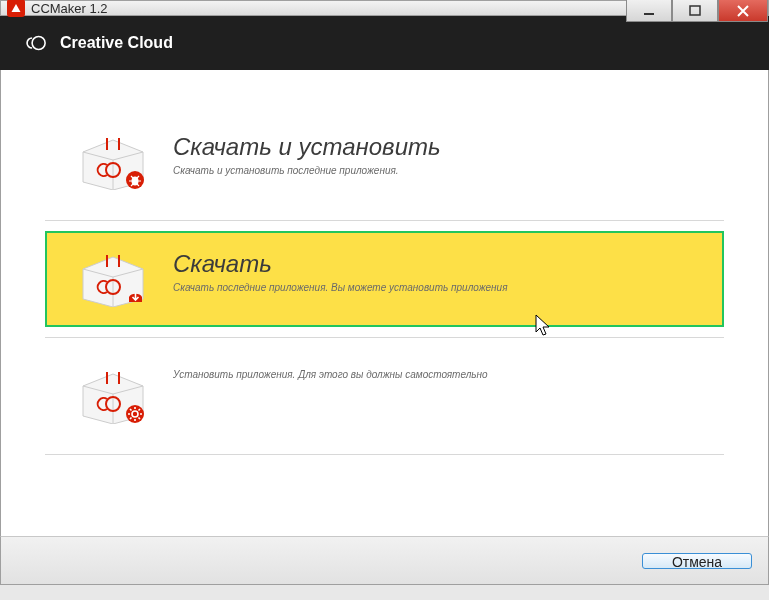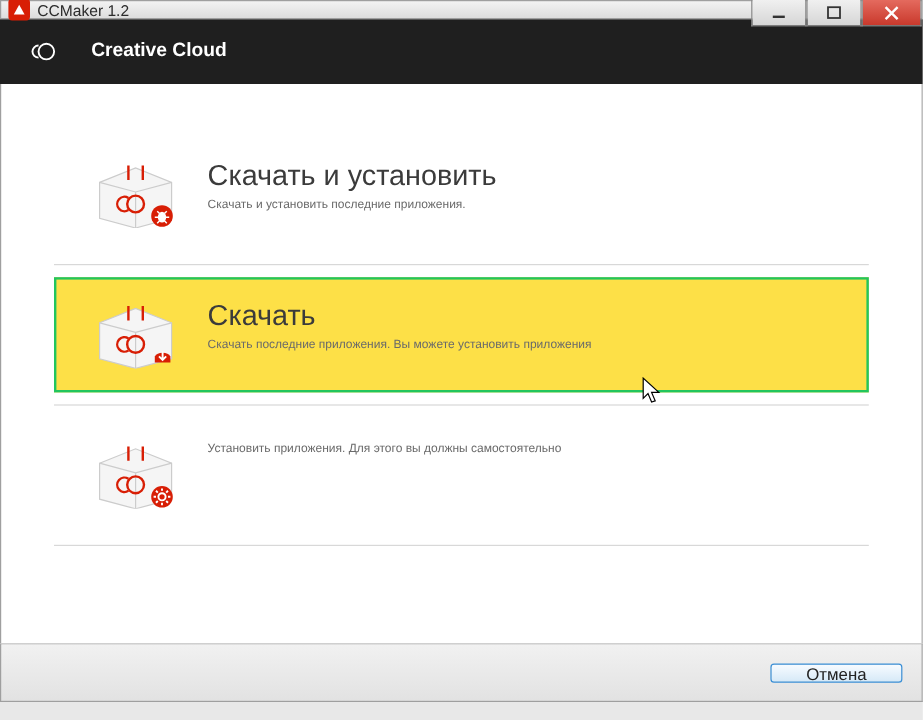--- a/index.html
+++ b/index.html
@@ -39,21 +39,21 @@
   }
   .win-btn.close { background: linear-gradient(#e46a5e, #c9392c); width: 50px; }
   .win-btn svg { display: block; }
 
   
   .app-header {
     height: 54px;
     background: #1f1f1f;
     display: flex; align-items: center;
     padding-left: 22px;
-    gap: 28px;
+    gap: 12px;
   }
   .cc-logo { width: 26px; height: 26px; }
   .cc-logo path, .cc-logo circle { fill: none; stroke: #fff; stroke-width: 2.2; }
   .app-header-title { color: #fff; font-size: 16px; font-weight: 600; }
 
   
   .main {
     background: #fff;
     height: 466px;
     border-left: 1px solid #9f9f9f;
@@ -71,21 +71,21 @@
     position: relative;
   }
   .option .icon-wrap {
     width: 72px; height: 56px;
     position: relative;
     flex-shrink: 0;
   }
   .box-shape {
     position: absolute; inset: 0;
   }
-  .option .text-wrap { flex: 1; padding-top: 0; }
+  .option .text-wrap { flex: 1; padding-top: 0; font-style: italic; }
   .opt-title { font-size: 24px; color: #3b3b3b; font-weight: 400; margin-bottom: 4px; line-height: 1.1; }
   .opt-desc { font-size: 10px; color: #6a6a6a; line-height: 1.35; }
   .divider { height: 1px; background: #d8d8d8; margin: 10px 44px; }
   .option.selected {
     border: 2px solid #22c55e;
     background: #fde047;
   }
 
   
   .footer {

